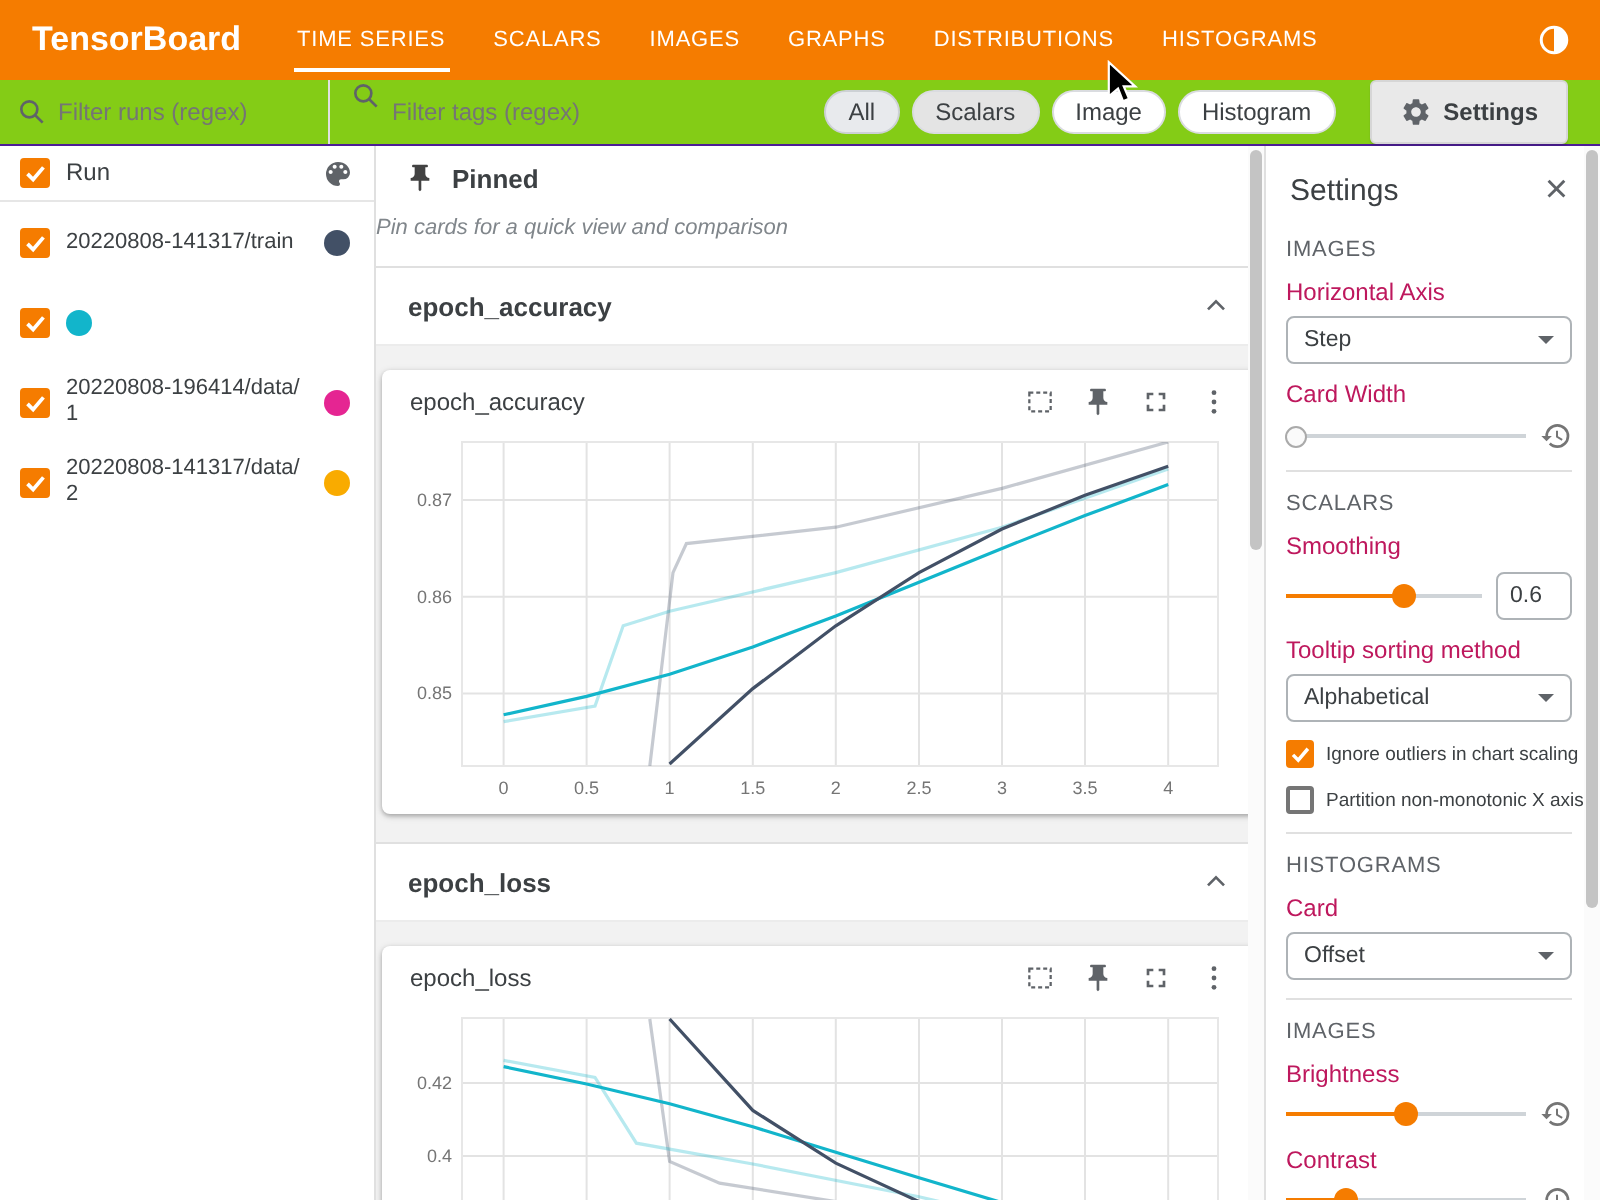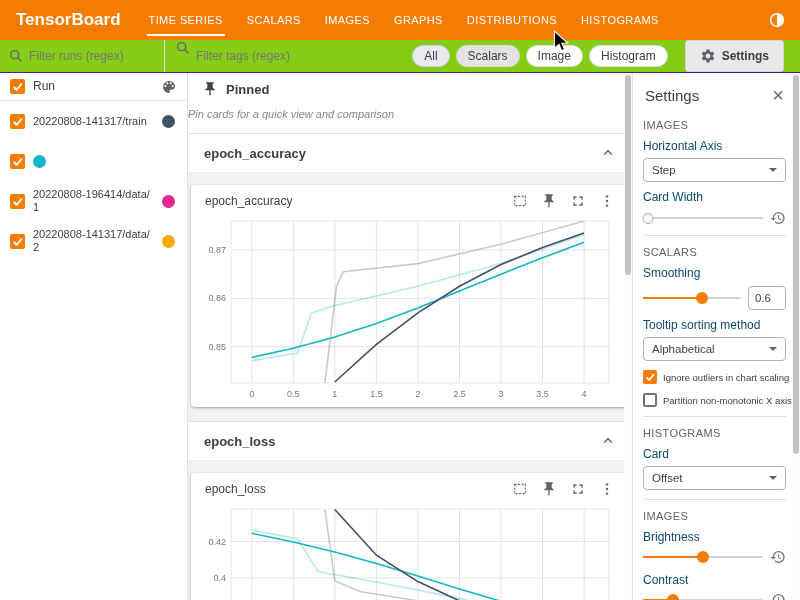--- a/index.html
+++ b/index.html
@@ -61,21 +61,21 @@
   .vscroll{position:absolute;top:0;right:0;width:8px;bottom:0;background:#fbfbfb;}
   .vthumb{position:absolute;left:1px;right:1px;border-radius:4px;background:#c4c4c4;}
 
   
   .settings-head{display:flex;align-items:center;justify-content:space-between;padding:12px 2px 4px 2px;}
   .settings-title{font-size:15px;color:#3c4043;}
   .close-x{font-size:20px;color:#5f6368;cursor:pointer;line-height:1;}
   .sp-section{padding:6px 0 9px;border-bottom:1px solid #e0e0e0;}
   .sp-section.last{border-bottom:none;}
   .sp-heading{font-size:11px;color:#5f6368;letter-spacing:.4px;margin-top:4px;}
-  .sp-label{font-size:12px;color:#0c4a6e;margin:8px 0 5px;}
+  .sp-label{font-size:12px;color:#be185d;margin:8px 0 5px;}
   .select{height:24px;border:1px solid #aeb3b7;border-radius:4px;display:flex;align-items:center;justify-content:space-between;padding:0 8px;font-size:11.5px;color:#3c4043;background:#fff;cursor:pointer;}
   .slider-row{display:flex;align-items:center;gap:7px;margin-top:6px;}
   .slider{flex:1;height:14px;position:relative;cursor:pointer;}
   .track{position:absolute;top:6px;left:0;right:0;height:2px;background:#cfd4d8;}
   .fill{position:absolute;top:6px;left:0;height:2px;background:#f57c00;}
   .thumb{position:absolute;top:1px;width:12px;height:12px;border-radius:50%;background:#f57c00;transform:translateX(-50%);}
   .thumb.plain{background:#fafafa;border:1px solid #aaa;width:11px;height:11px;top:1.5px;}
   .num-input{width:38px;height:24px;border:1px solid #aeb3b7;border-radius:4px;font-size:11.5px;padding:0 6px;color:#3c4043;outline:none;font-family:inherit;}
   .cb-row{display:flex;align-items:center;gap:6px;margin-top:9px;font-size:9.5px;color:#3c4043;white-space:nowrap;cursor:pointer;}
   .cb-row .cb{width:14px;height:14px;}

